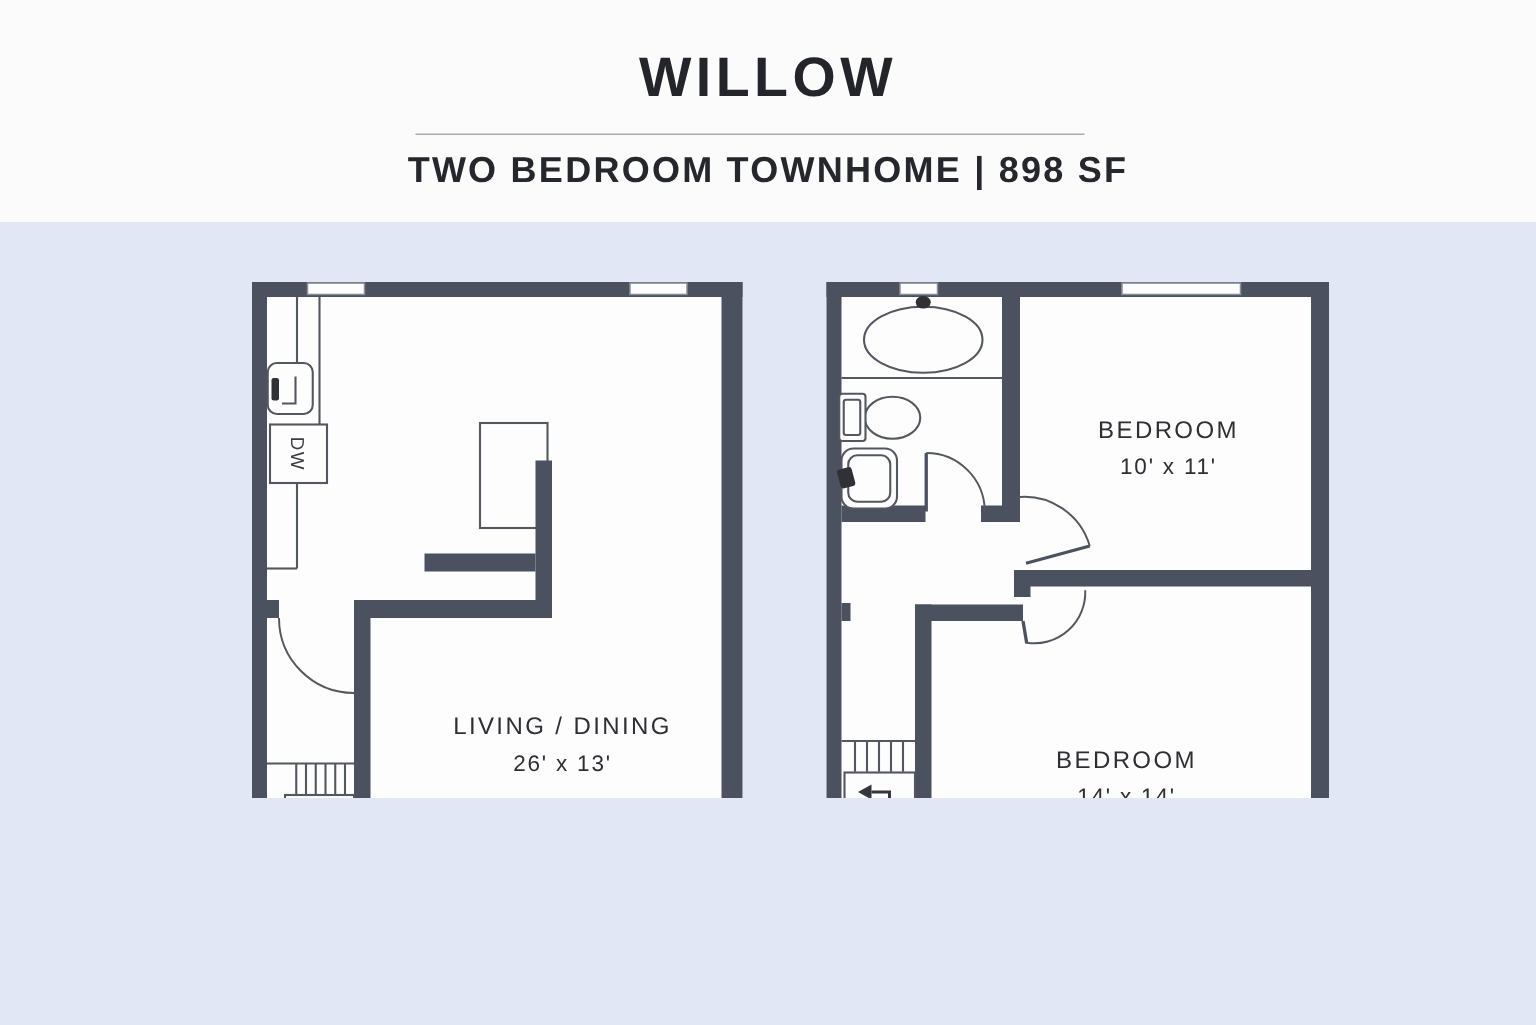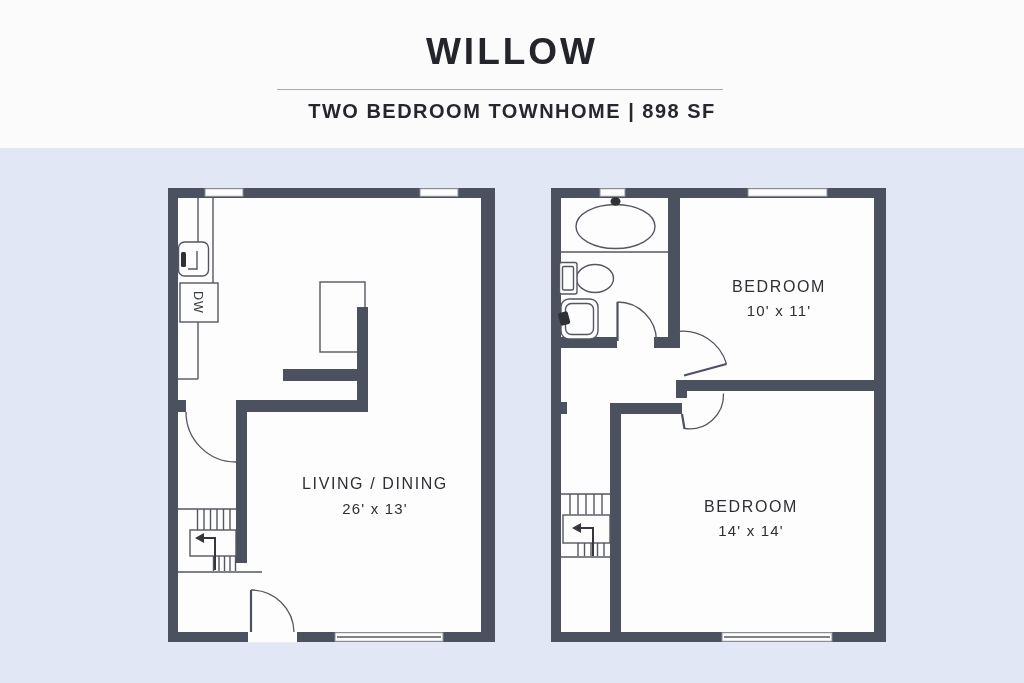--- a/index.html
+++ b/index.html
@@ -1,23 +1,23 @@
 <!DOCTYPE html>
 <html><head>
 <meta charset="utf-8">
 <style>
   html,body { margin:0; padding:0; background:#e2e7f5; }
-  .page { position:relative; width:1024px; height:683px; background:#e2e7f5;
+  .page { position:relative; width:1024px; height:532px; background:#e2e7f5;
           font-family:"Liberation Sans", sans-serif; overflow:hidden; }
   .header-band { position:absolute; top:0; left:0; width:100%; height:148px; background:#fbfbfb; }
   .title { position:absolute; top:31px; left:0; width:100%; text-align:center;
            font-size:37px; font-weight:bold; letter-spacing:3px; color:#24252b; }
   .divider { position:absolute; top:89px; left:277px; width:446px; height:1px; background:#ababaf; }
   .subtitle { position:absolute; top:100px; left:0; width:100%; text-align:center;
-              font-size:20px; font-weight:bold; letter-spacing:1.5px; color:#26272d; }
+              font-size:24px; font-weight:bold; letter-spacing:1.5px; color:#26272d; }
   svg.plan { position:absolute; display:block; }
   .plan-first  { left:165px; top:185px; }
   .plan-second { left:548px; top:185px; }
   .wall { fill:#4c5160; }
   .thin { fill:none; stroke:#54575f; stroke-width:1.4; }
   .fix  { fill:#fdfdfd; stroke:#54575f; stroke-width:1.4; }
   .win  { fill:#fdfdfd; stroke:#8b8e97; stroke-width:1; }
   .gap  { fill:#fdfdfd; }
   .leaf { fill:none; stroke:#4c5160; stroke-width:2.2; }
   .arc  { fill:none; stroke:#54575f; stroke-width:1.3; }

